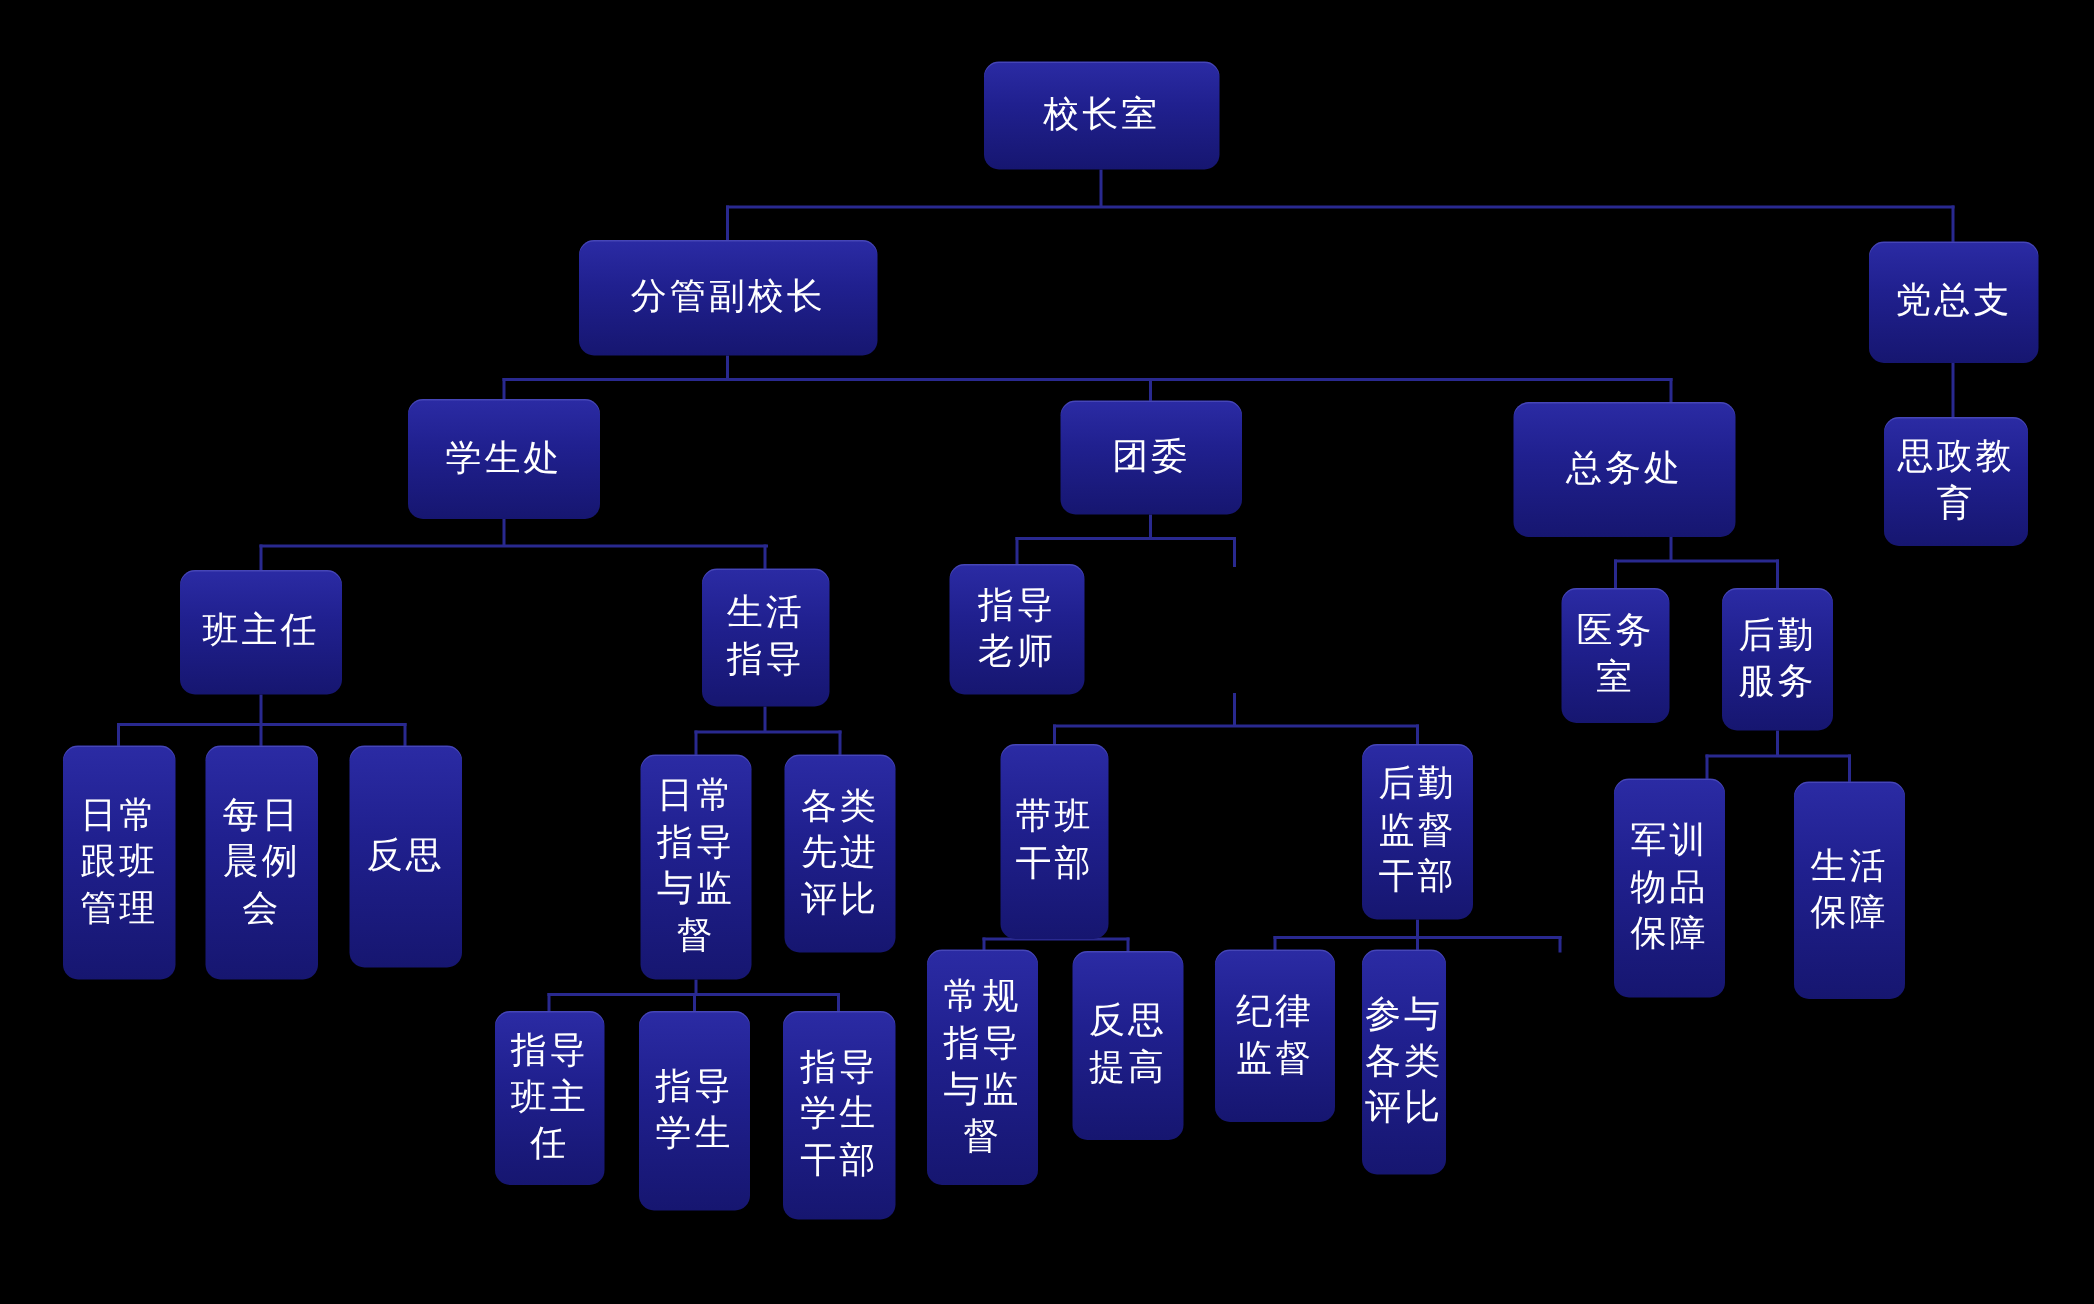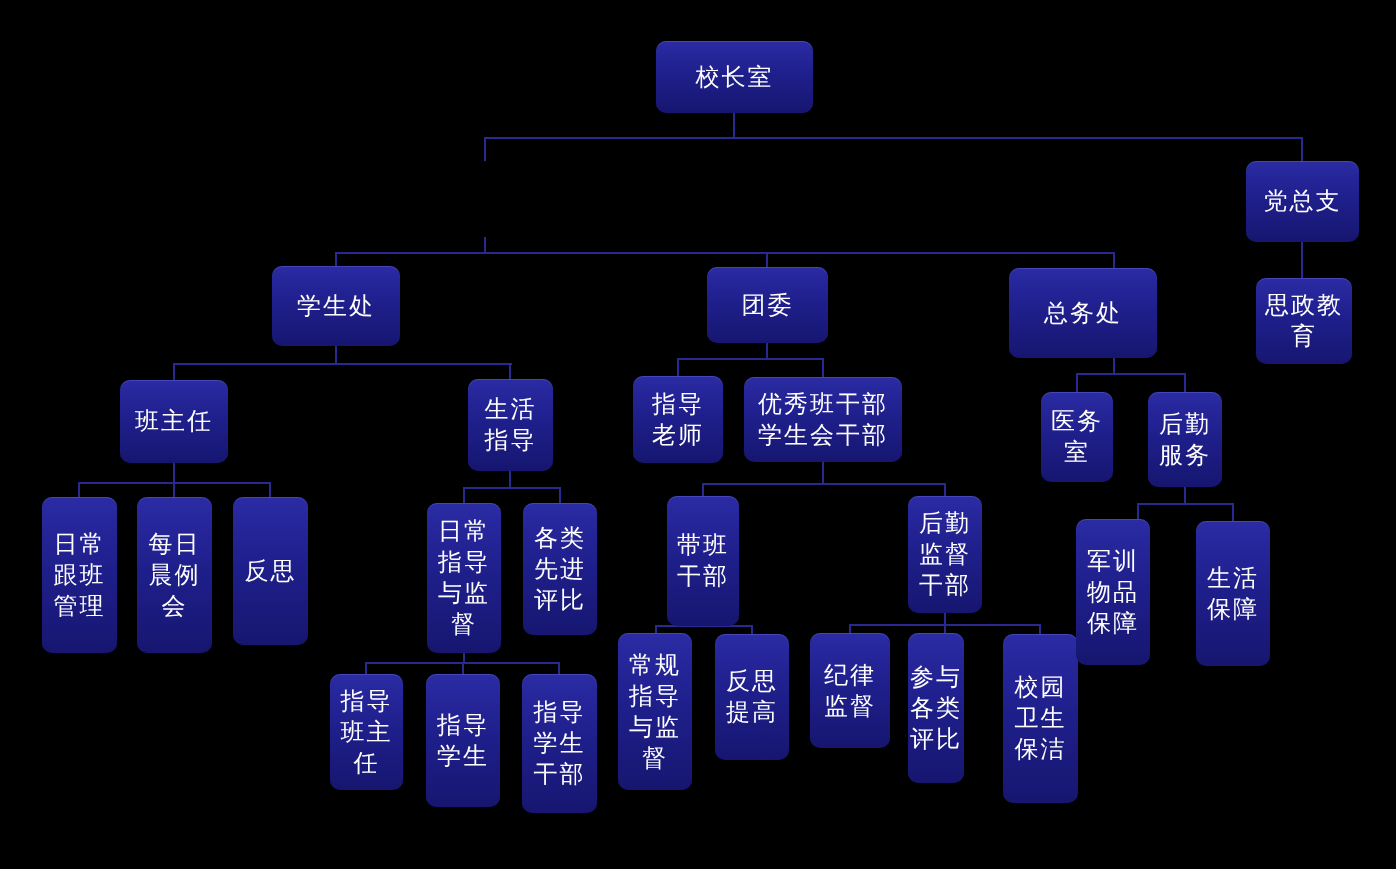--- a/index.html
+++ b/index.html
@@ -96,42 +96,41 @@
       <div class="line" style="left: 1076px; top: 373px; width: 2px; height: 20px;"></div>
       <div class="line" style="left: 1184px; top: 373px; width: 2px; height: 20px;"></div>
       <div class="line" style="left: 1184px; top: 487px; width: 2px; height: 17px;"></div>
       <div class="line" style="left: 1137px; top: 503px; width: 97px; height: 2px;"></div>
       <div class="line" style="left: 1137px; top: 503px; width: 2px; height: 17px;"></div>
       <div class="line" style="left: 1232px; top: 503px; width: 2px; height: 19px;"></div>
     </div>
 
   <div class="node" style="left:656px;top:41px;width:157px;height:72px">校长室</div>
 
+  <div class="node" style="left:386px;top:160px;width:199px;height:77px">分管副校长</div>
 
   <div class="node" style="left:1246px;top:161px;width:113px;height:81px">党总支</div>
 
   <div class="node" style="left:707px;top:267px;width:121px;height:76px">团委</div>
 
   <div class="node" style="left:272px;top:266px;width:128px;height:80px">学生处</div>
 
   <div class="node" style="left:1009px;top:268px;width:148px;height:90px">总务处</div>
 
   <div class="node" style="left:1256px;top:278px;width:96px;height:86px">思政教
 育</div>
 
   <div class="node" style="left:120px;top:380px;width:108px;height:83px">班主任</div>
 
   <div class="node" style="left:468px;top:379px;width:85px;height:92px">生活
 指导</div>
 
   <div class="node" style="left:633px;top:376px;width:90px;height:87px">指导
 老师</div>
 
-  <div class="node" style="left:744px;top:377px;width:158px;height:85px">优秀班干部
-学生会干部</div>
 
   <div class="node" style="left:1041px;top:392px;width:72px;height:90px">医务
 室</div>
 
   <div class="node" style="left:1148px;top:392px;width:74px;height:95px">后勤
 服务</div>
 
   <div class="node" style="left:42px;top:497px;width:75px;height:156px">日常
 跟班
 管理</div>
@@ -177,23 +176,20 @@
   <div class="node" style="left:715px;top:634px;width:74px;height:126px">反思
 提高</div>
 
   <div class="node" style="left:810px;top:633px;width:80px;height:115px">纪律
 监督</div>
 
   <div class="node" style="left:908px;top:633px;width:56px;height:150px">参与
 各类
 评比</div>
 
-  <div class="node" style="left:1003px;top:634px;width:75px;height:169px">校园
-卫生
-保洁</div>
 
   <div class="node" style="left:1076px;top:519px;width:74px;height:146px">军训
 物品
 保障</div>
 
   <div class="node" style="left:1196px;top:521px;width:74px;height:145px">生活
 保障</div>
 
 </div>
 

